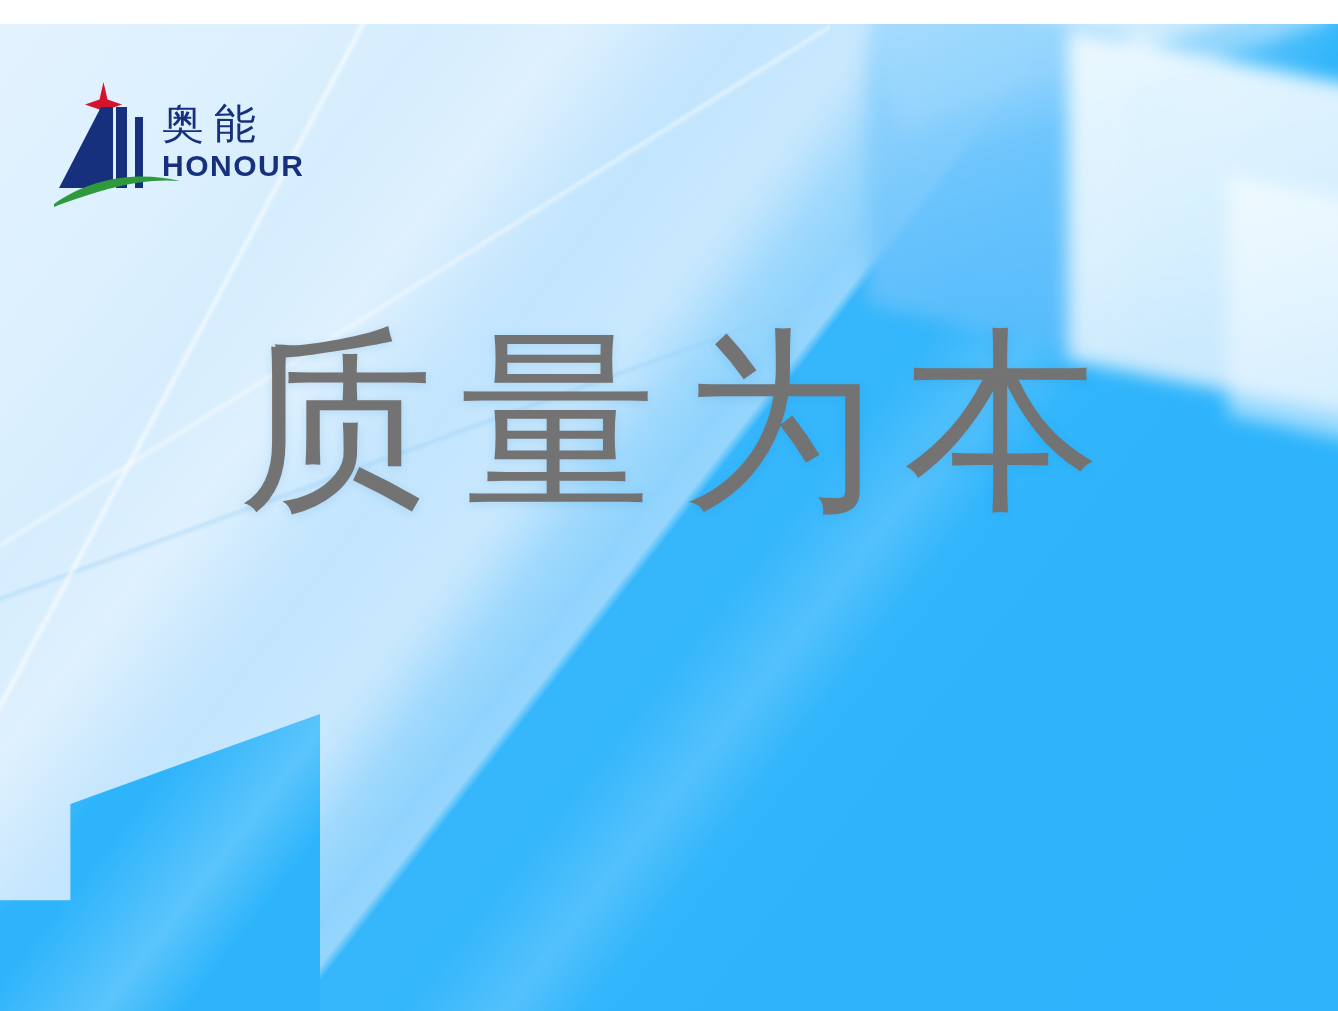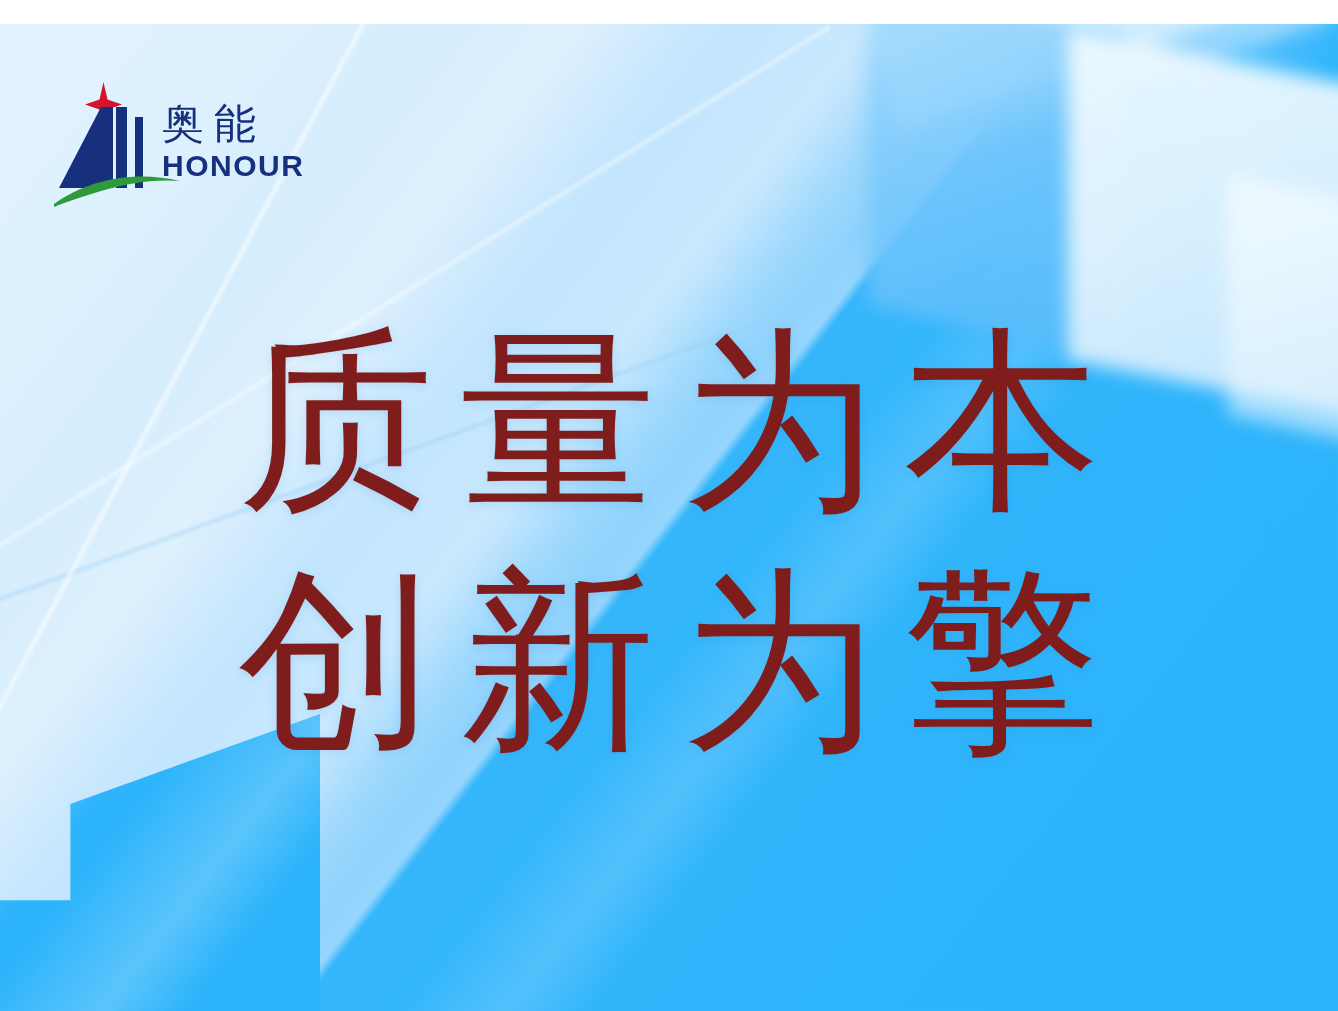--- a/index.html
+++ b/index.html
@@ -145,21 +145,21 @@
   }
   .logo svg { display: block; width: 100%; height: 100%; }
 
   
   .headline {
     position: absolute;
     left: 0;
     top: 300px;
     width: 1338px;
     text-align: center;
-    color: #7f1d1d;
+    color: #737373;
     font-family: "Liberation Sans", "DejaVu Sans", sans-serif;
     font-weight: 400;
     line-height: 1.0;
     text-shadow: 0 2px 10px rgba(40,130,200,.16);
   }
   .headline .line {
     display: block;
     font-size: 196px;
     letter-spacing: 26px;
     text-indent: 26px;
@@ -200,16 +200,15 @@
 
       <path d="M0 128 C34 103 82 94 126 105 C106 103 78 106 54 113 C30 120 12 126 0 131 Z" fill="#2f9a3c"></path>
 
       <text x="108" y="62" font-family="'Liberation Sans','DejaVu Sans',sans-serif" font-size="42" fill="#17307d" letter-spacing="10">奥能</text>
       <text x="108" y="100" font-family="'Liberation Sans','DejaVu Sans',sans-serif" font-size="30" font-weight="bold" fill="#17307d" letter-spacing="1.5">HONOUR</text>
     </svg>
   </div>
 
   <div class="headline">
     <span class="line">质量为本</span>
-    <span class="line">创新为擎</span>
   </div>
 
 </div>
 
 </body></html>

